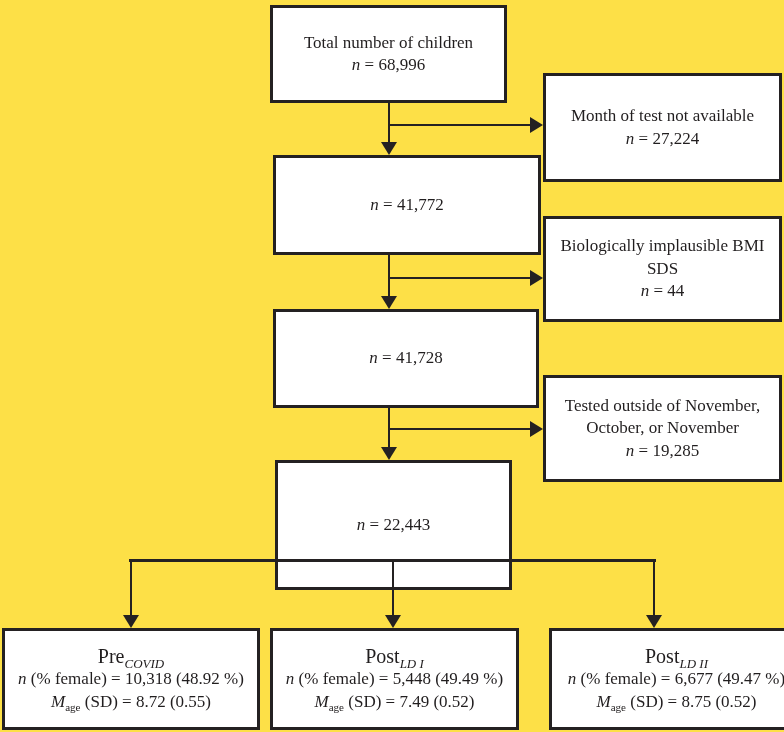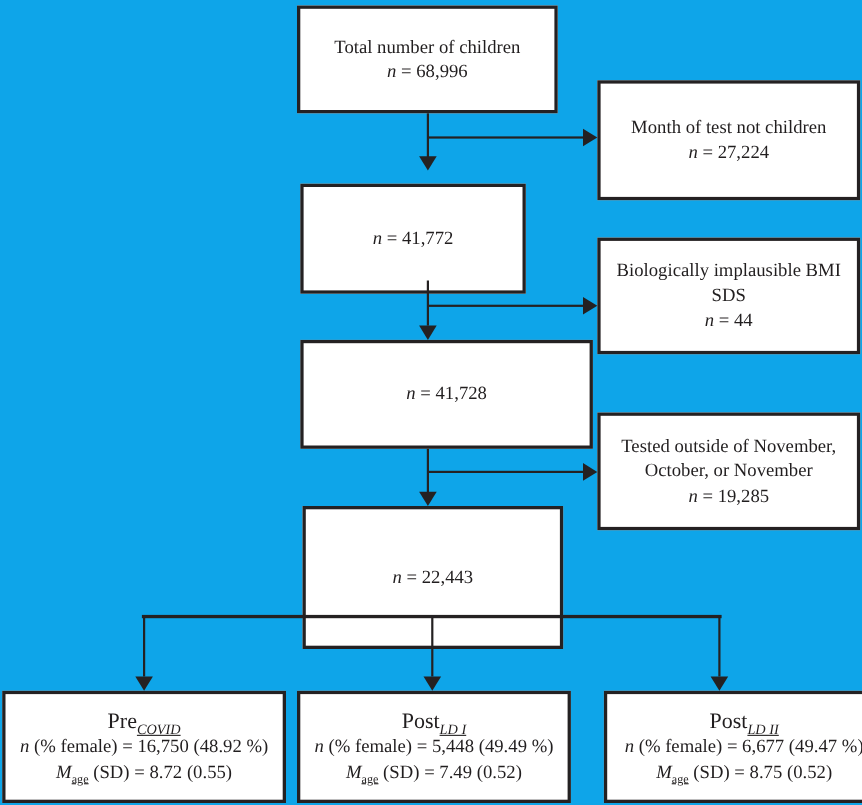--- a/index.html
+++ b/index.html
@@ -1,17 +1,17 @@
 <!DOCTYPE html>
 <html><head>
 <meta charset="utf-8">
 <style>
   html, body { margin:0; padding:0; background:#ffffff; }
   .canvas {
-    position:relative; width:784px; height:732px; background:#0ea5e9;
+    position:relative; width:784px; height:732px; background:#fde047;
     font-family:"Liberation Serif","DejaVu Serif",serif; color:#211e1f;
     overflow:hidden;
   }
   .box {
     position:absolute; box-sizing:border-box; border:3px solid #242122;
     background:#ffffff; display:flex; flex-direction:column;
     align-items:center; justify-content:center; text-align:center;
     font-size:17px; line-height:1.32; padding:2px 6px;
   }
   .it { font-style:italic; }
@@ -20,65 +20,65 @@
     position:absolute; width:0; height:0;
     border-left:8px solid transparent; border-right:8px solid transparent;
     border-top:13px solid #242122;
   }
   .arr-r {
     position:absolute; width:0; height:0;
     border-top:8px solid transparent; border-bottom:8px solid transparent;
     border-left:13px solid #242122;
   }
   .gtitle { font-size:20px; line-height:1.15; }
-  sub { font-size:0.65em; line-height:0;text-decoration:underline; }
+  sub { font-size:0.65em; line-height:0; }
   .gtitle sub { font-style:italic; }
 </style>
 </head>
 <body>
 
 <div class="canvas">
 
   <div class="box" style="left:270px;top:5px;width:237px;height:98px">
     <div>Total number of children</div>
     <div><span class="it">n</span><span> = 68,996</span></div>
   </div>
 
-  <div class="box" style="left:273px;top:167px;width:205px;height:100px">
+  <div class="box" style="left:273px;top:155px;width:268px;height:100px">
     <div><span class="it">n</span><span> = 41,772</span></div>
   </div>
 
   <div class="box" style="left:273px;top:309px;width:266px;height:99px">
     <div><span class="it">n</span><span> = 41,728</span></div>
   </div>
 
   <div class="box" style="left:275px;top:460px;width:237px;height:130px">
     <div><span class="it">n</span><span> = 22,443</span></div>
   </div>
 
   <div class="box" style="left:543px;top:73px;width:239px;height:109px">
-    <div>Month of test not children</div>
+    <div>Month of test not available</div>
     <div><span class="it">n</span><span> = 27,224</span></div>
   </div>
 
   <div class="box" style="left:543px;top:216px;width:239px;height:106px">
     <div>Biologically implausible BMI</div>
     <div>SDS</div>
     <div><span class="it">n</span><span> = 44</span></div>
   </div>
 
   <div class="box" style="left:543px;top:375px;width:239px;height:107px">
     <div>Tested outside of November,</div>
     <div>October, or November</div>
     <div><span class="it">n</span><span> = 19,285</span></div>
   </div>
 
   <div class="box" style="left:2px;top:628px;width:258px;height:102px">
     <div class="gtitle"><span>Pre</span><sub>COVID</sub></div>
-    <div><span class="it">n</span><span> (% female) = 16,750 (48.92 %)</span></div>
+    <div><span class="it">n</span><span> (% female) = 10,318 (48.92 %)</span></div>
     <div><span class="it">M</span><sub>age</sub><span> (SD) = 8.72 (0.55)</span></div>
   </div>
 
   <div class="box" style="left:270px;top:628px;width:249px;height:102px">
     <div class="gtitle"><span>Post</span><sub>LD I</sub></div>
     <div><span class="it">n</span><span> (% female) = 5,448 (49.49 %)</span></div>
     <div><span class="it">M</span><sub>age</sub><span> (SD) = 7.49 (0.52)</span></div>
   </div>
 
   <div class="box" style="left:549px;top:628px;width:255px;height:102px">

